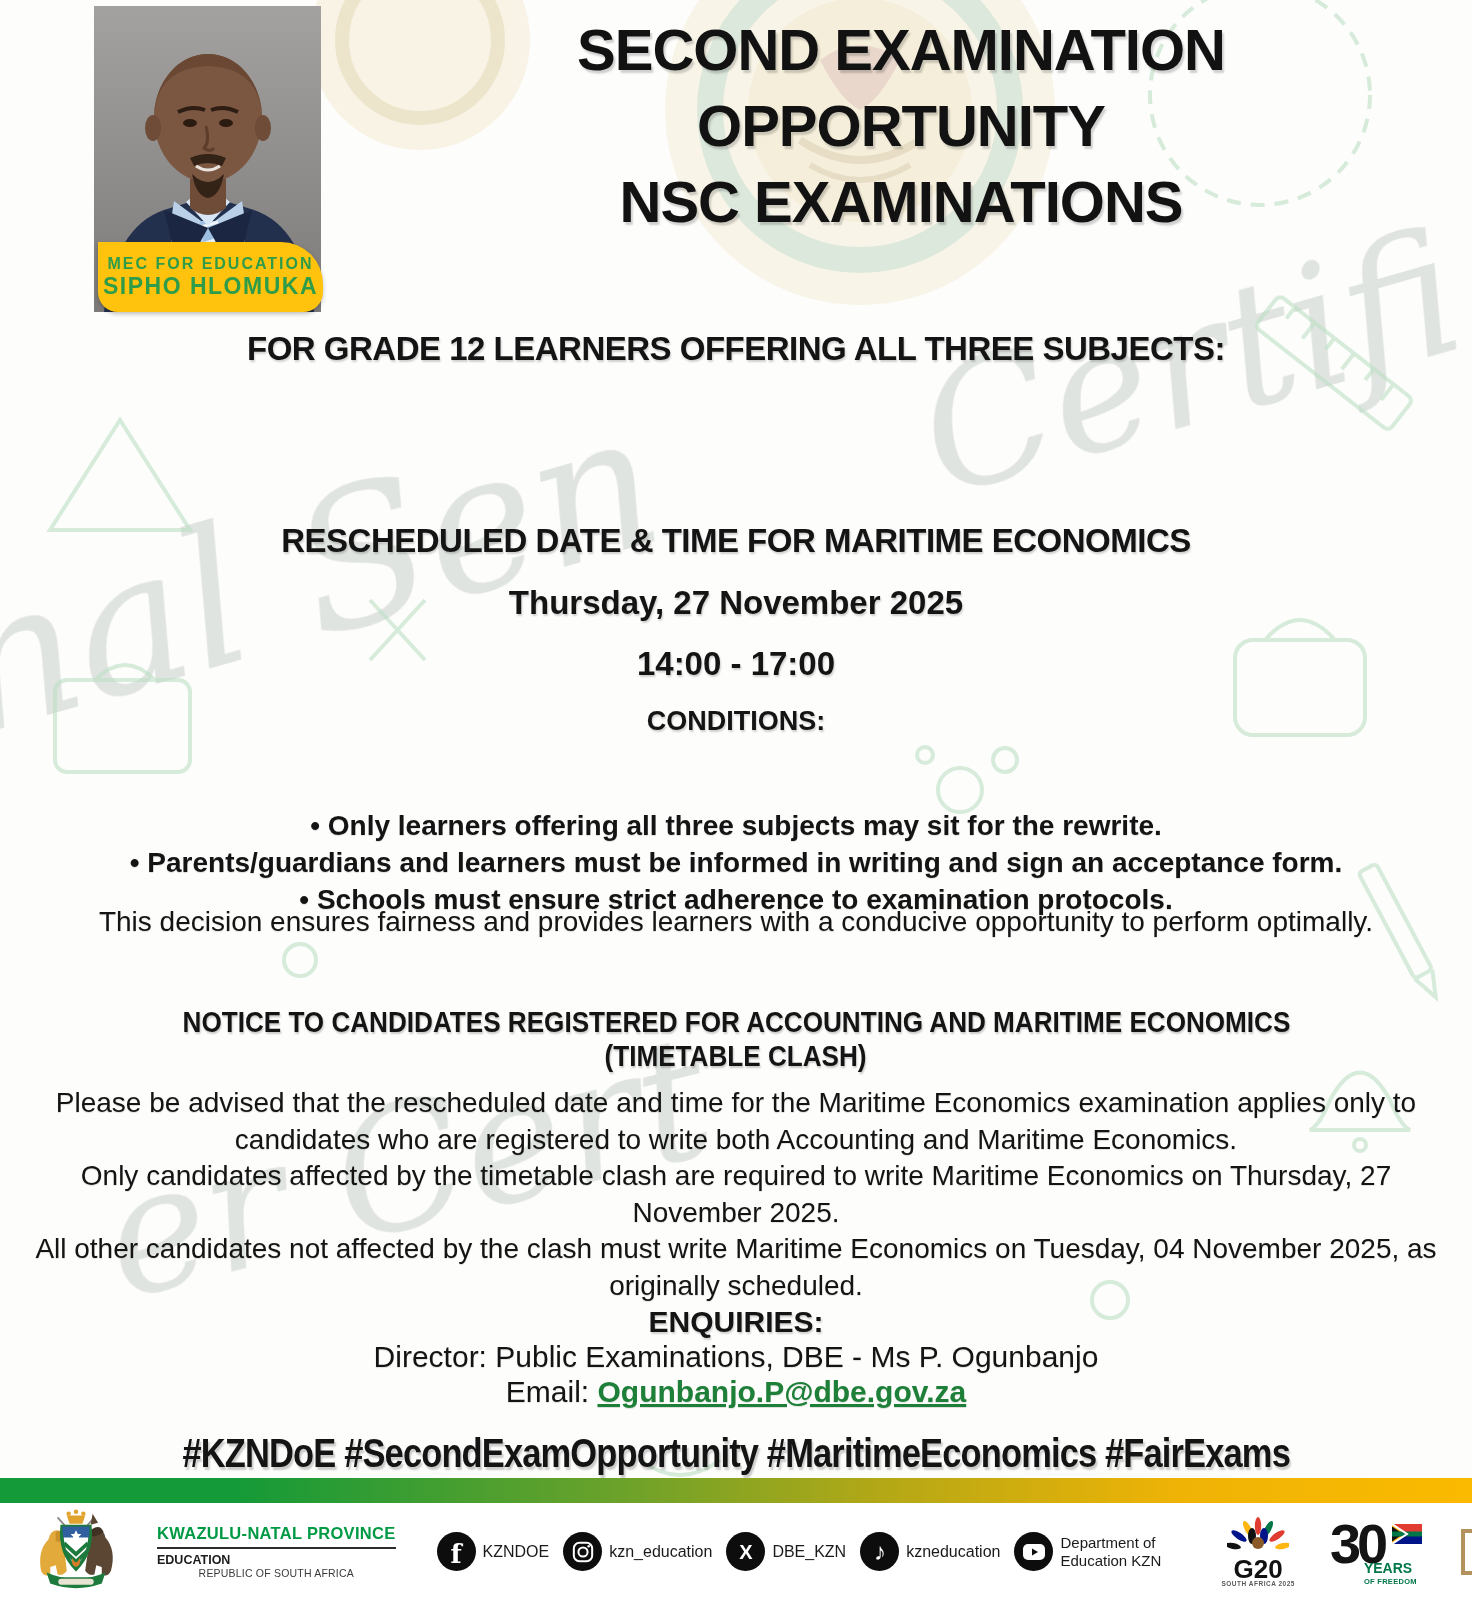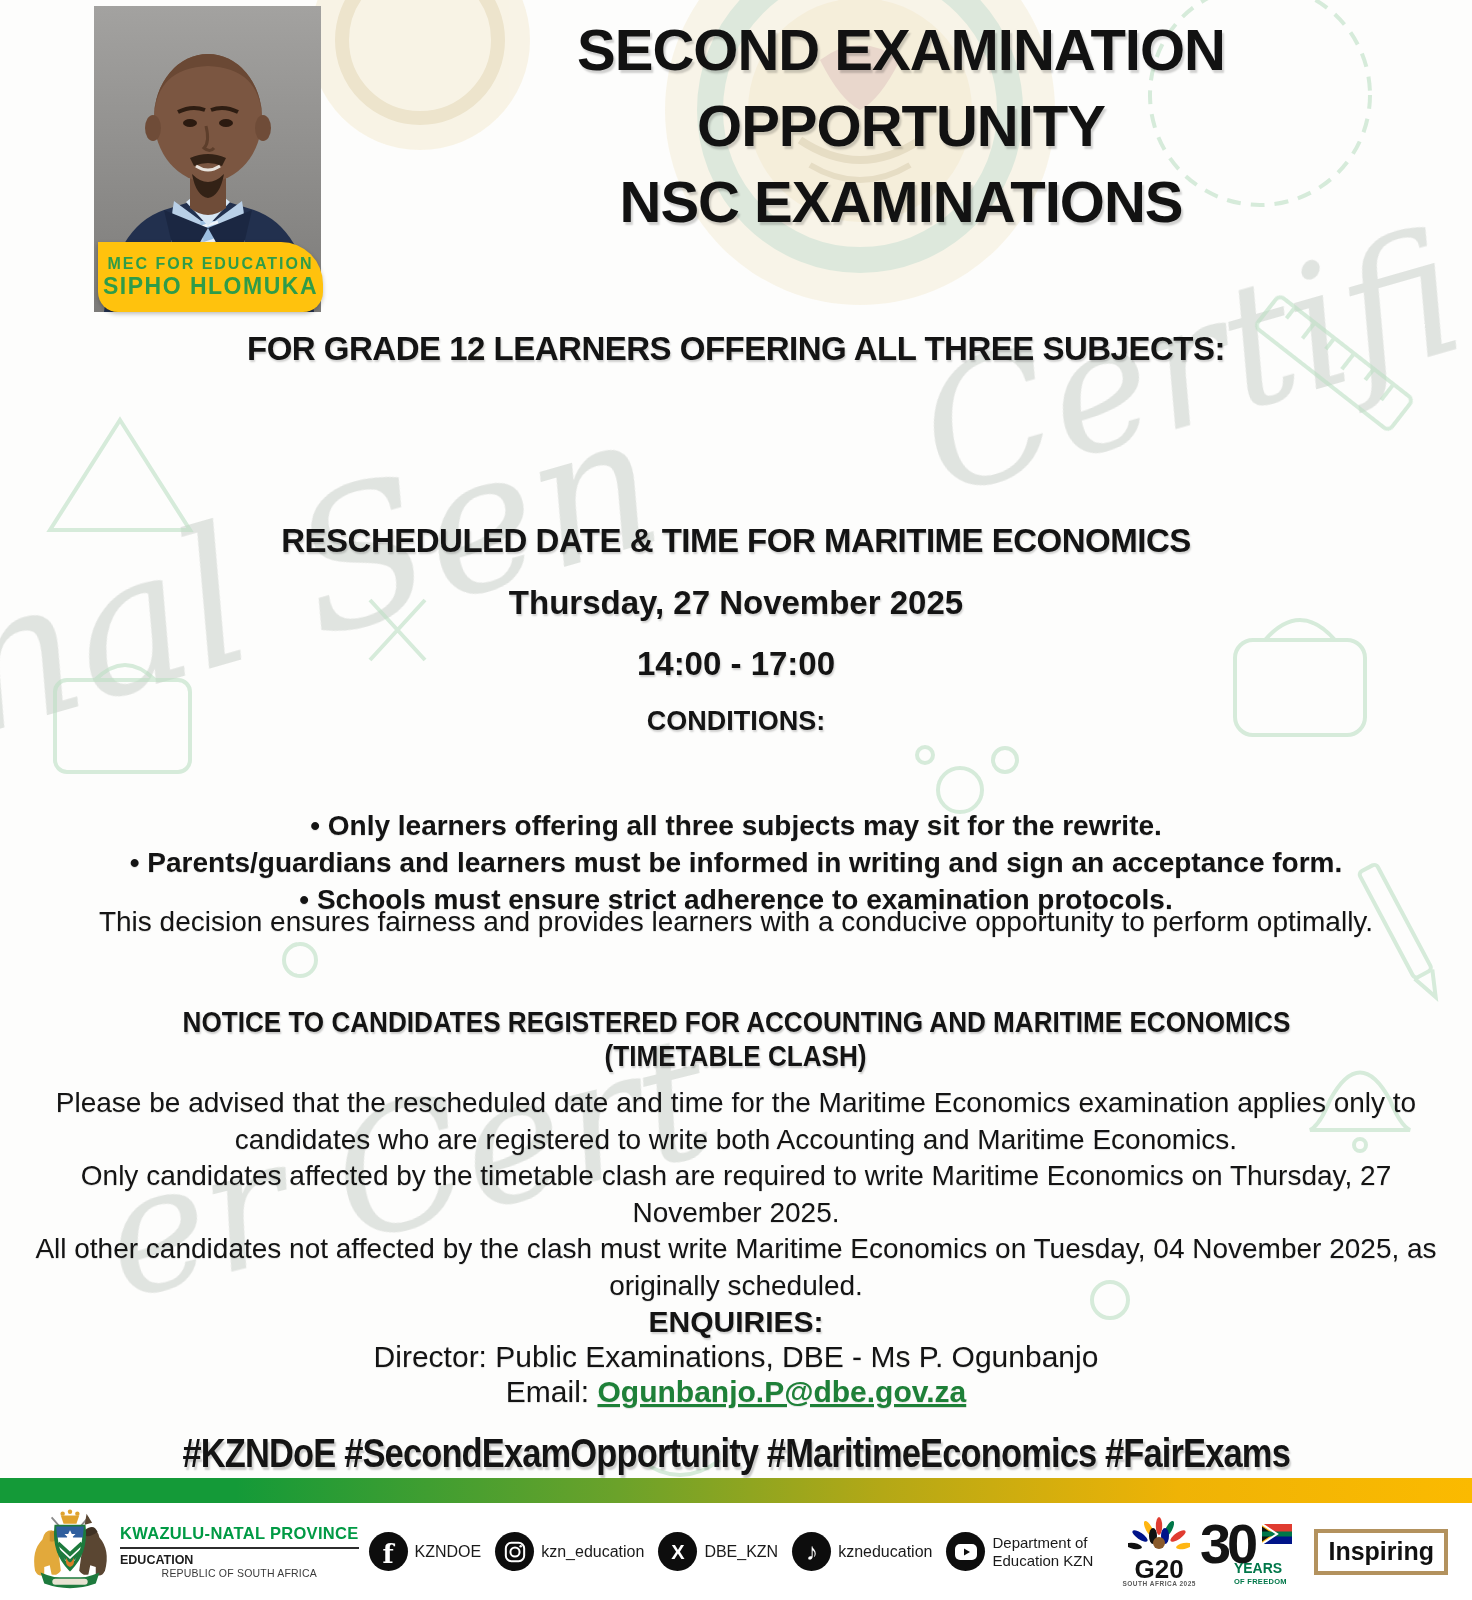--- a/index.html
+++ b/index.html
@@ -62,21 +62,21 @@
   .hashtags .squeeze{ display:inline-block; transform:scaleX(.84); letter-spacing:-1px;
          text-shadow:2px 3px 2px rgba(0,0,0,.2); }
   
   .gradient-bar{
     position:absolute; top:1478px; left:0; width:100%; height:25px;
     background:linear-gradient(90deg,#149A38 0%,#149A38 16%,#6BA22A 42%,
                #B4A816 60%,#EFB306 80%,#FBBA00 100%);
   }
   .footer{
     position:absolute; top:1503px; left:0; width:100%; height:97px; background:#ffffff;
-    display:flex; align-items:center; padding:0 24px; gap:4px;
+    display:flex; align-items:center; padding:0 30px; gap:35px;
   }
   .crest{ flex:0 0 auto; }
   .province-block{ flex:0 0 auto; margin-right:6px; }
   .province-name{ color:#009A44; font-size:16.5px; font-weight:800; letter-spacing:.3px;
                   border-bottom:2px solid #2c2c2c; padding-bottom:4px; margin-bottom:4px; white-space:nowrap;}
   .province-dept{ font-size:12.5px; font-weight:800; color:#1c1c1c; }
   .province-country{ font-size:10.5px; color:#3a3a3a; letter-spacing:.2px;text-align:center; }
   .social{ display:flex; align-items:center; gap:14px; flex:0 0 auto; }
   .social-item{ display:flex; align-items:center; gap:7px; }
   .social-circle{

